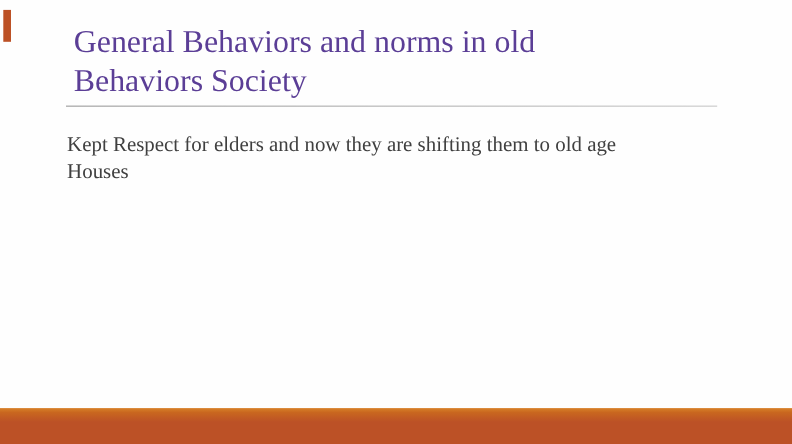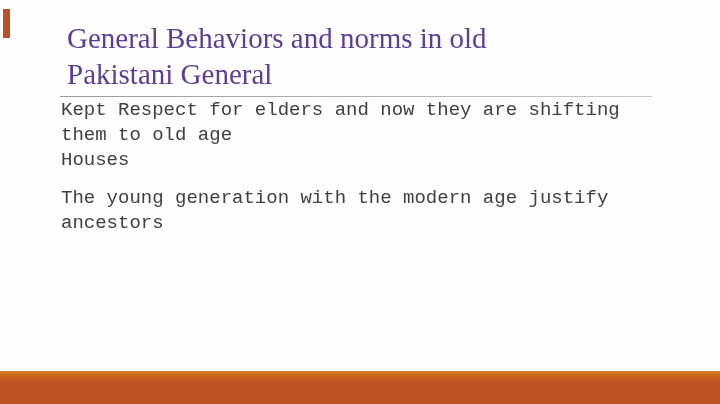--- a/index.html
+++ b/index.html
@@ -39,23 +39,22 @@
     position: absolute;
     left: 60px;
     top: 96px;
     width: 592px;
     height: 1px;
     background: linear-gradient(to right, #9a9a9a, #c8c8c8);
   }
   .content {
     position: absolute;
     left: 61px;
-    top: 98px;
+    top: 119px;
     width: 606px;
-    font-family: Liberation Mono, monospace;
   }
   .para {
     margin: 0 0 13px 0;
     font-size: 19px;
     line-height: 25px;
     color: var(--body-color, #404040);
     white-space: pre-line;
   }
   .bottom-bar {
     position: absolute;
@@ -71,25 +70,24 @@
   }
 </style>
 </head>
 <body>
 
 <div class="slide">
 
   <div class="accent-rect"></div>
 
   <div class="slide-title">General Behaviors and norms in old
-Pakistani General</div>
+Behaviors Society</div>
 
   <div class="title-divider"></div>
 
   <div class="content">
     <p class="para">Kept Respect for elders and now they are shifting them to old age
 Houses</p>
-    <p class="para">The young generation with the modern age justify ancestors</p>
   </div>
 
   <div class="bottom-bar"></div>
 
 </div>
 
 </body></html>

